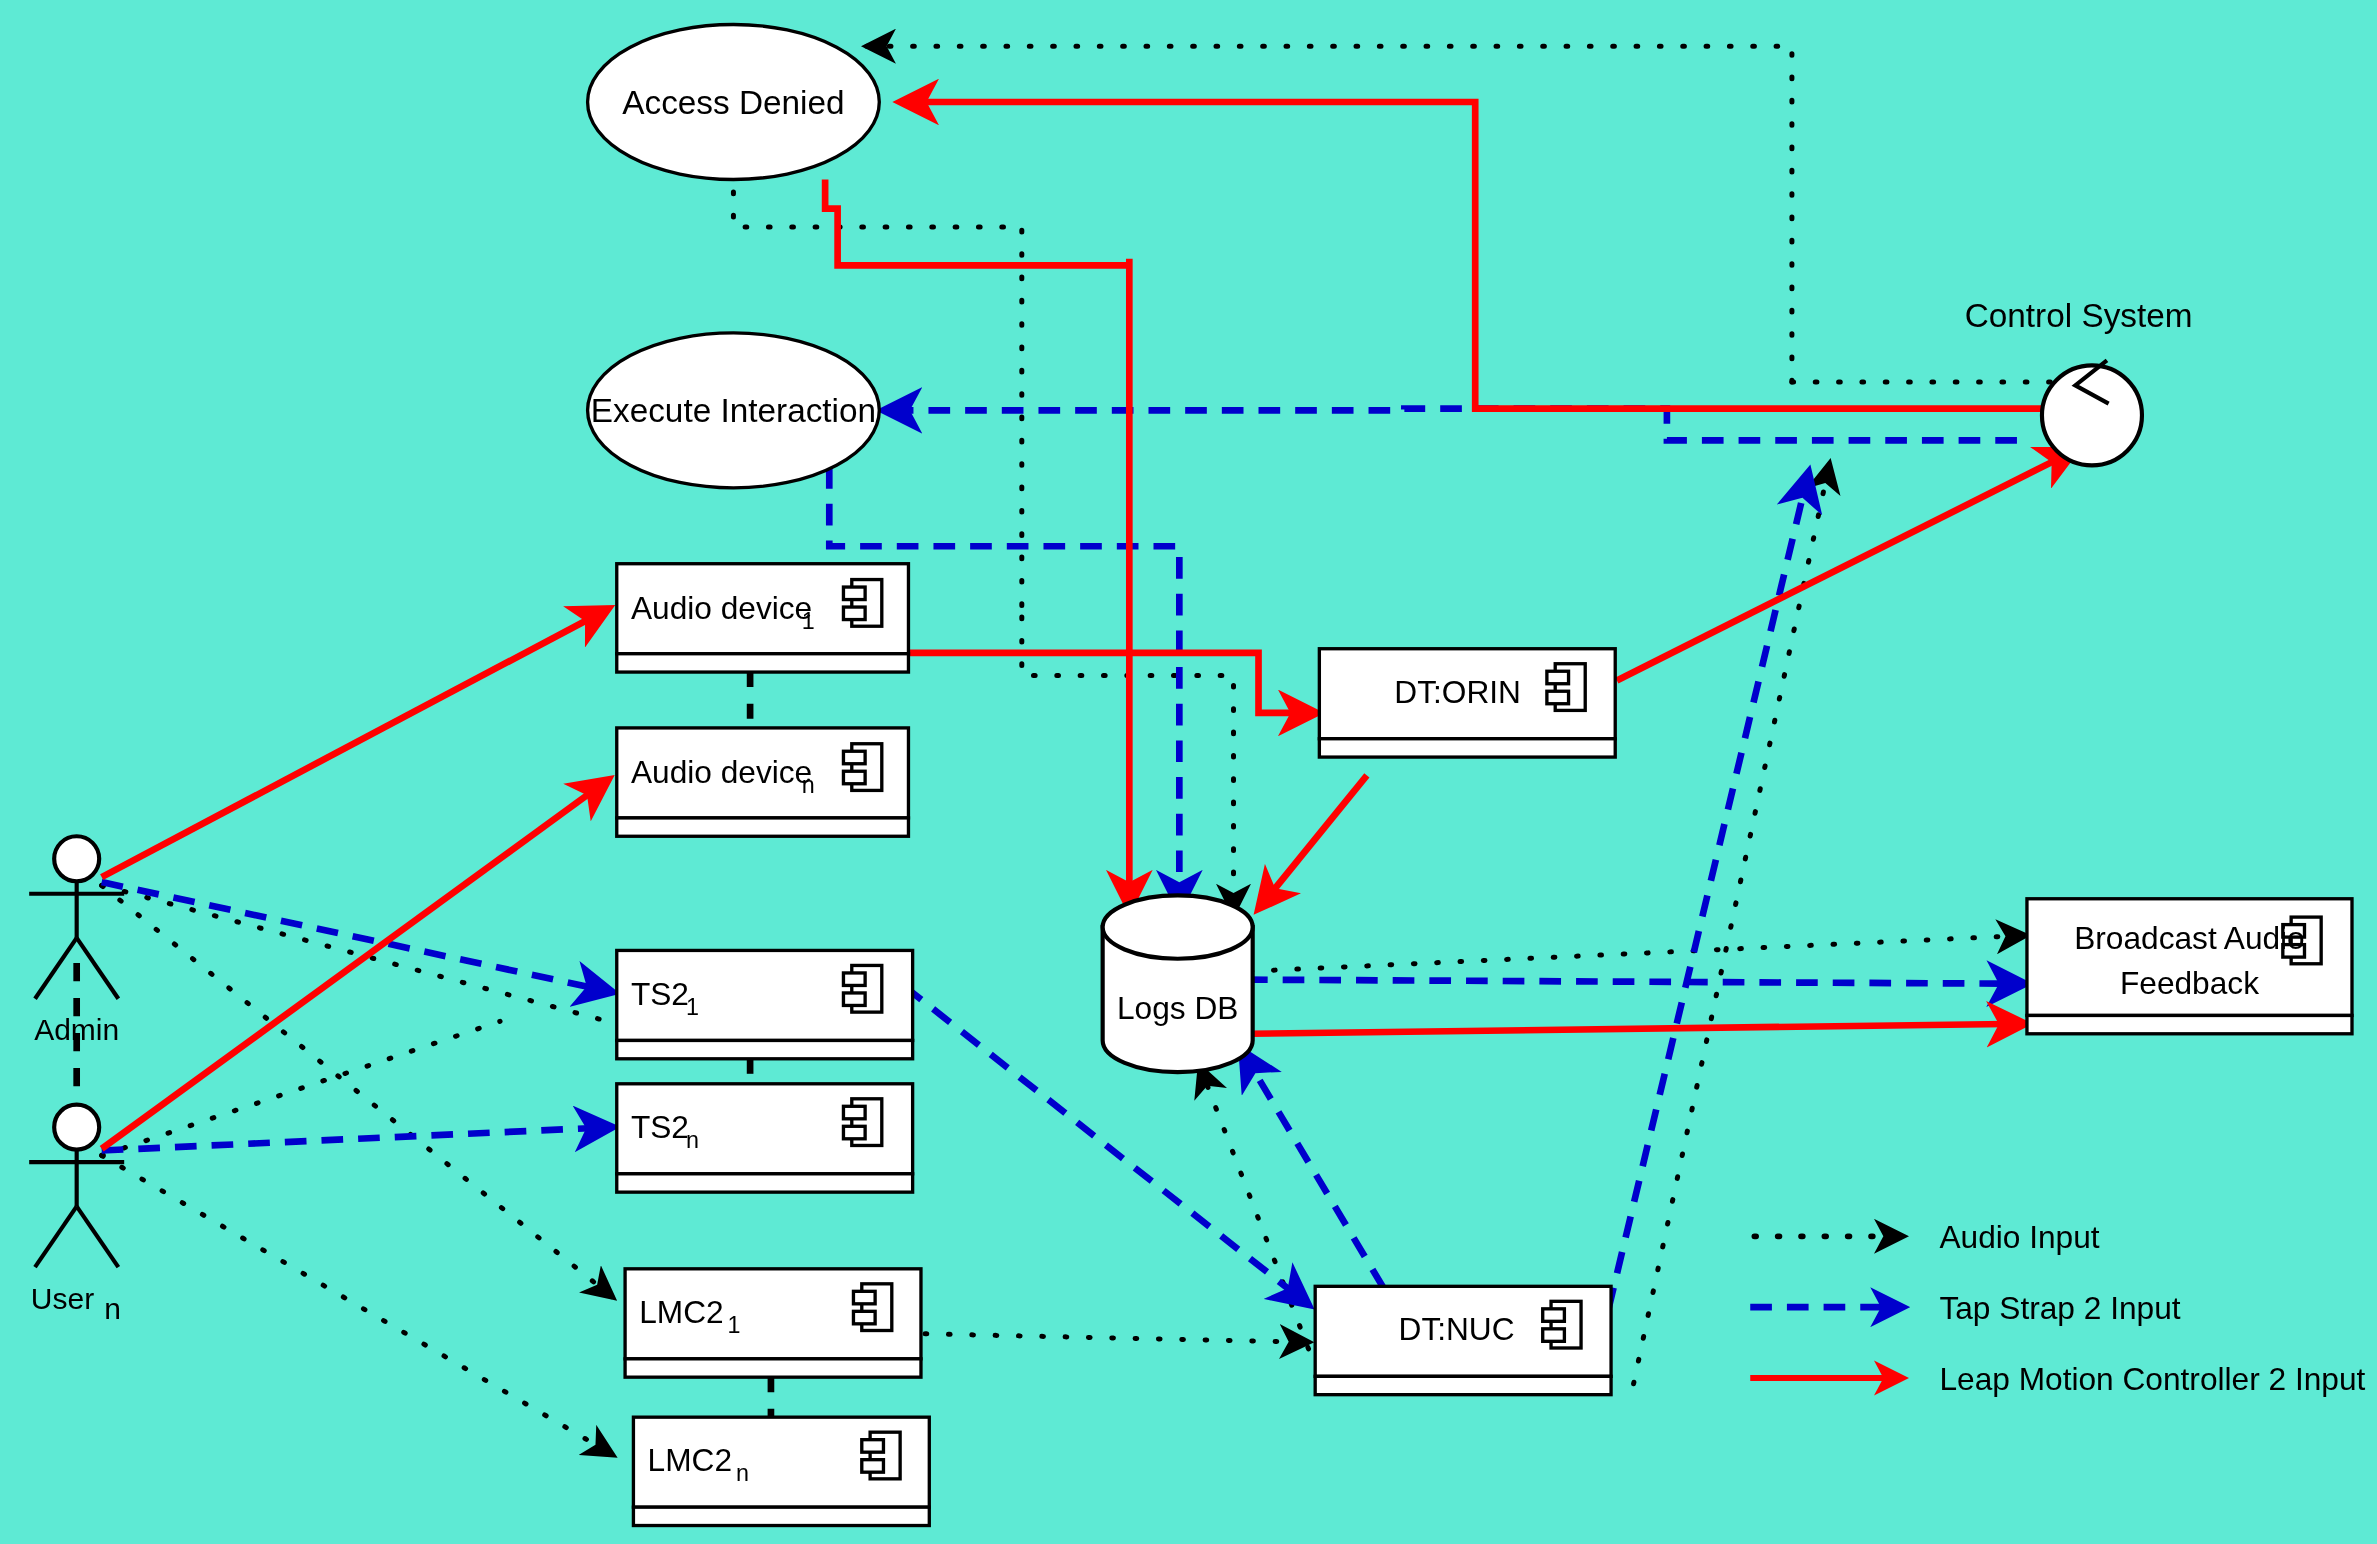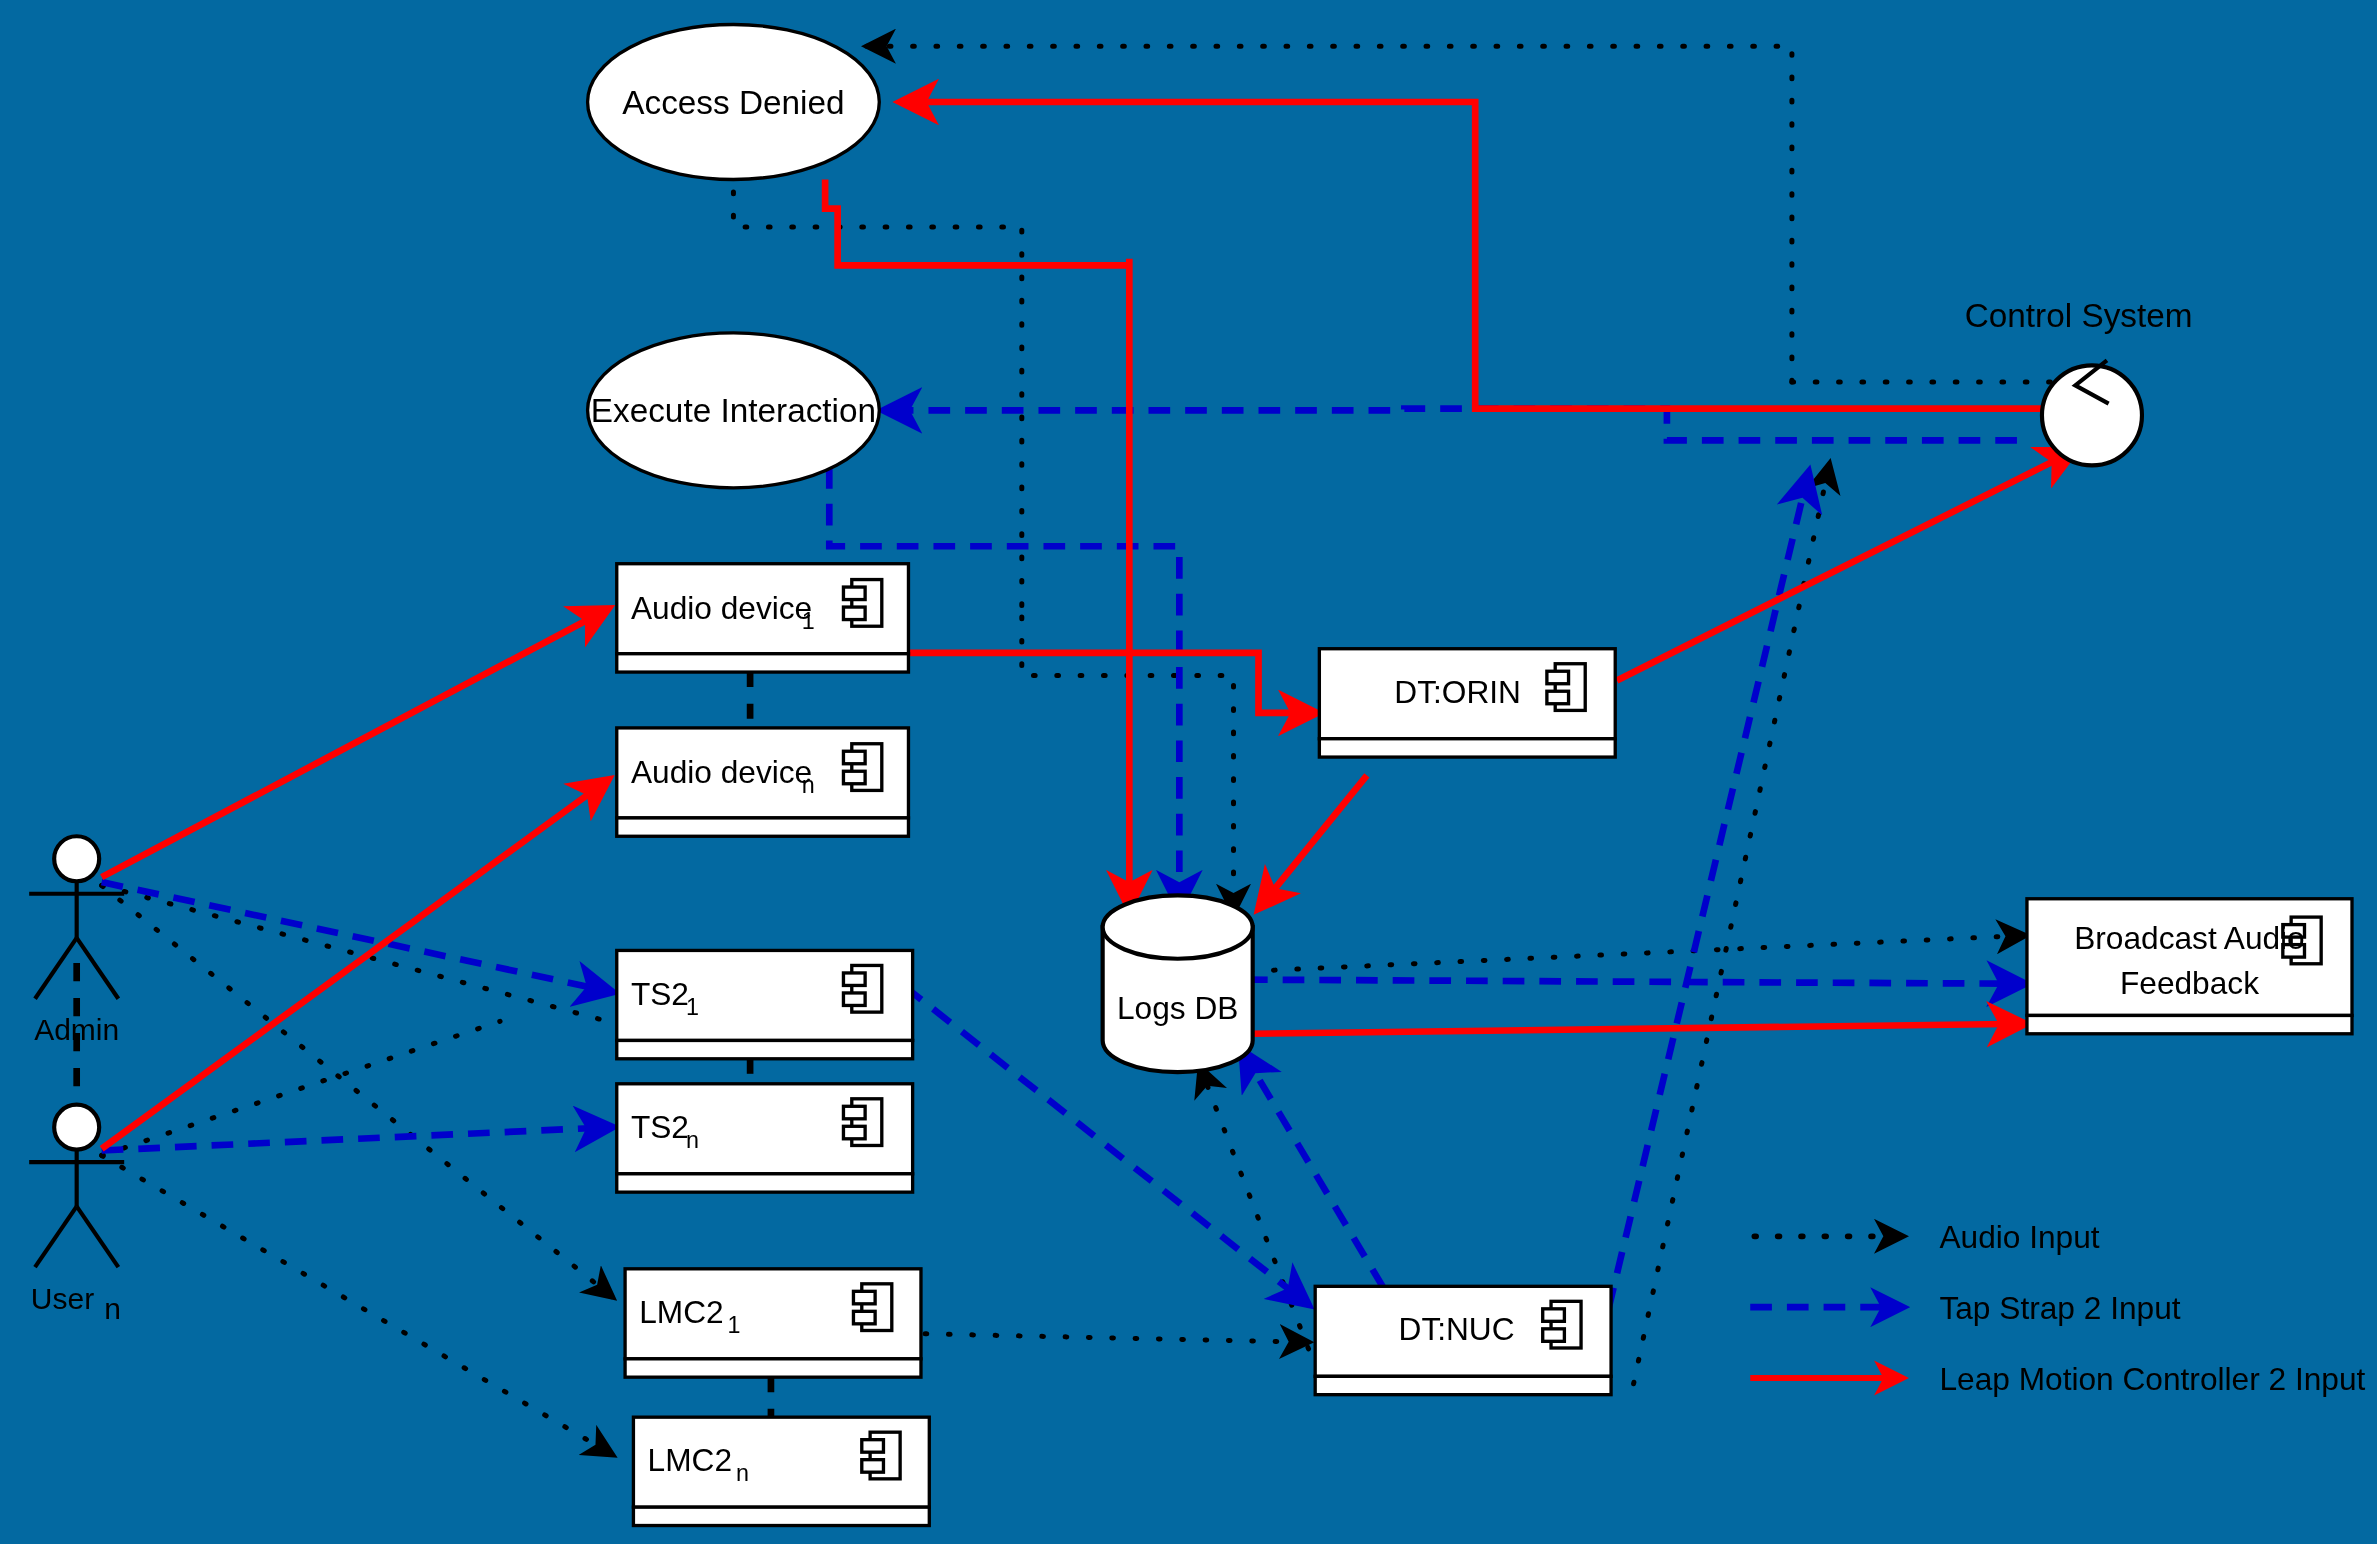--- a/index.html
+++ b/index.html
@@ -4,21 +4,21 @@
 <style>
   html, body {
     margin: 0;
     padding: 0;
     background: #ffffff;
   }
   #diagram-root {
     position: relative;
     width: 2377px;
     height: 1545px;
-    background: #0369a1;
+    background: #5eead4;
     font-family: "Liberation Sans", sans-serif;
     overflow: hidden;
   }
   svg#canvas {
     position: absolute;
     top: 0; left: 0;
     width: 2377px;
     height: 1545px;
   }
   .node-label {

